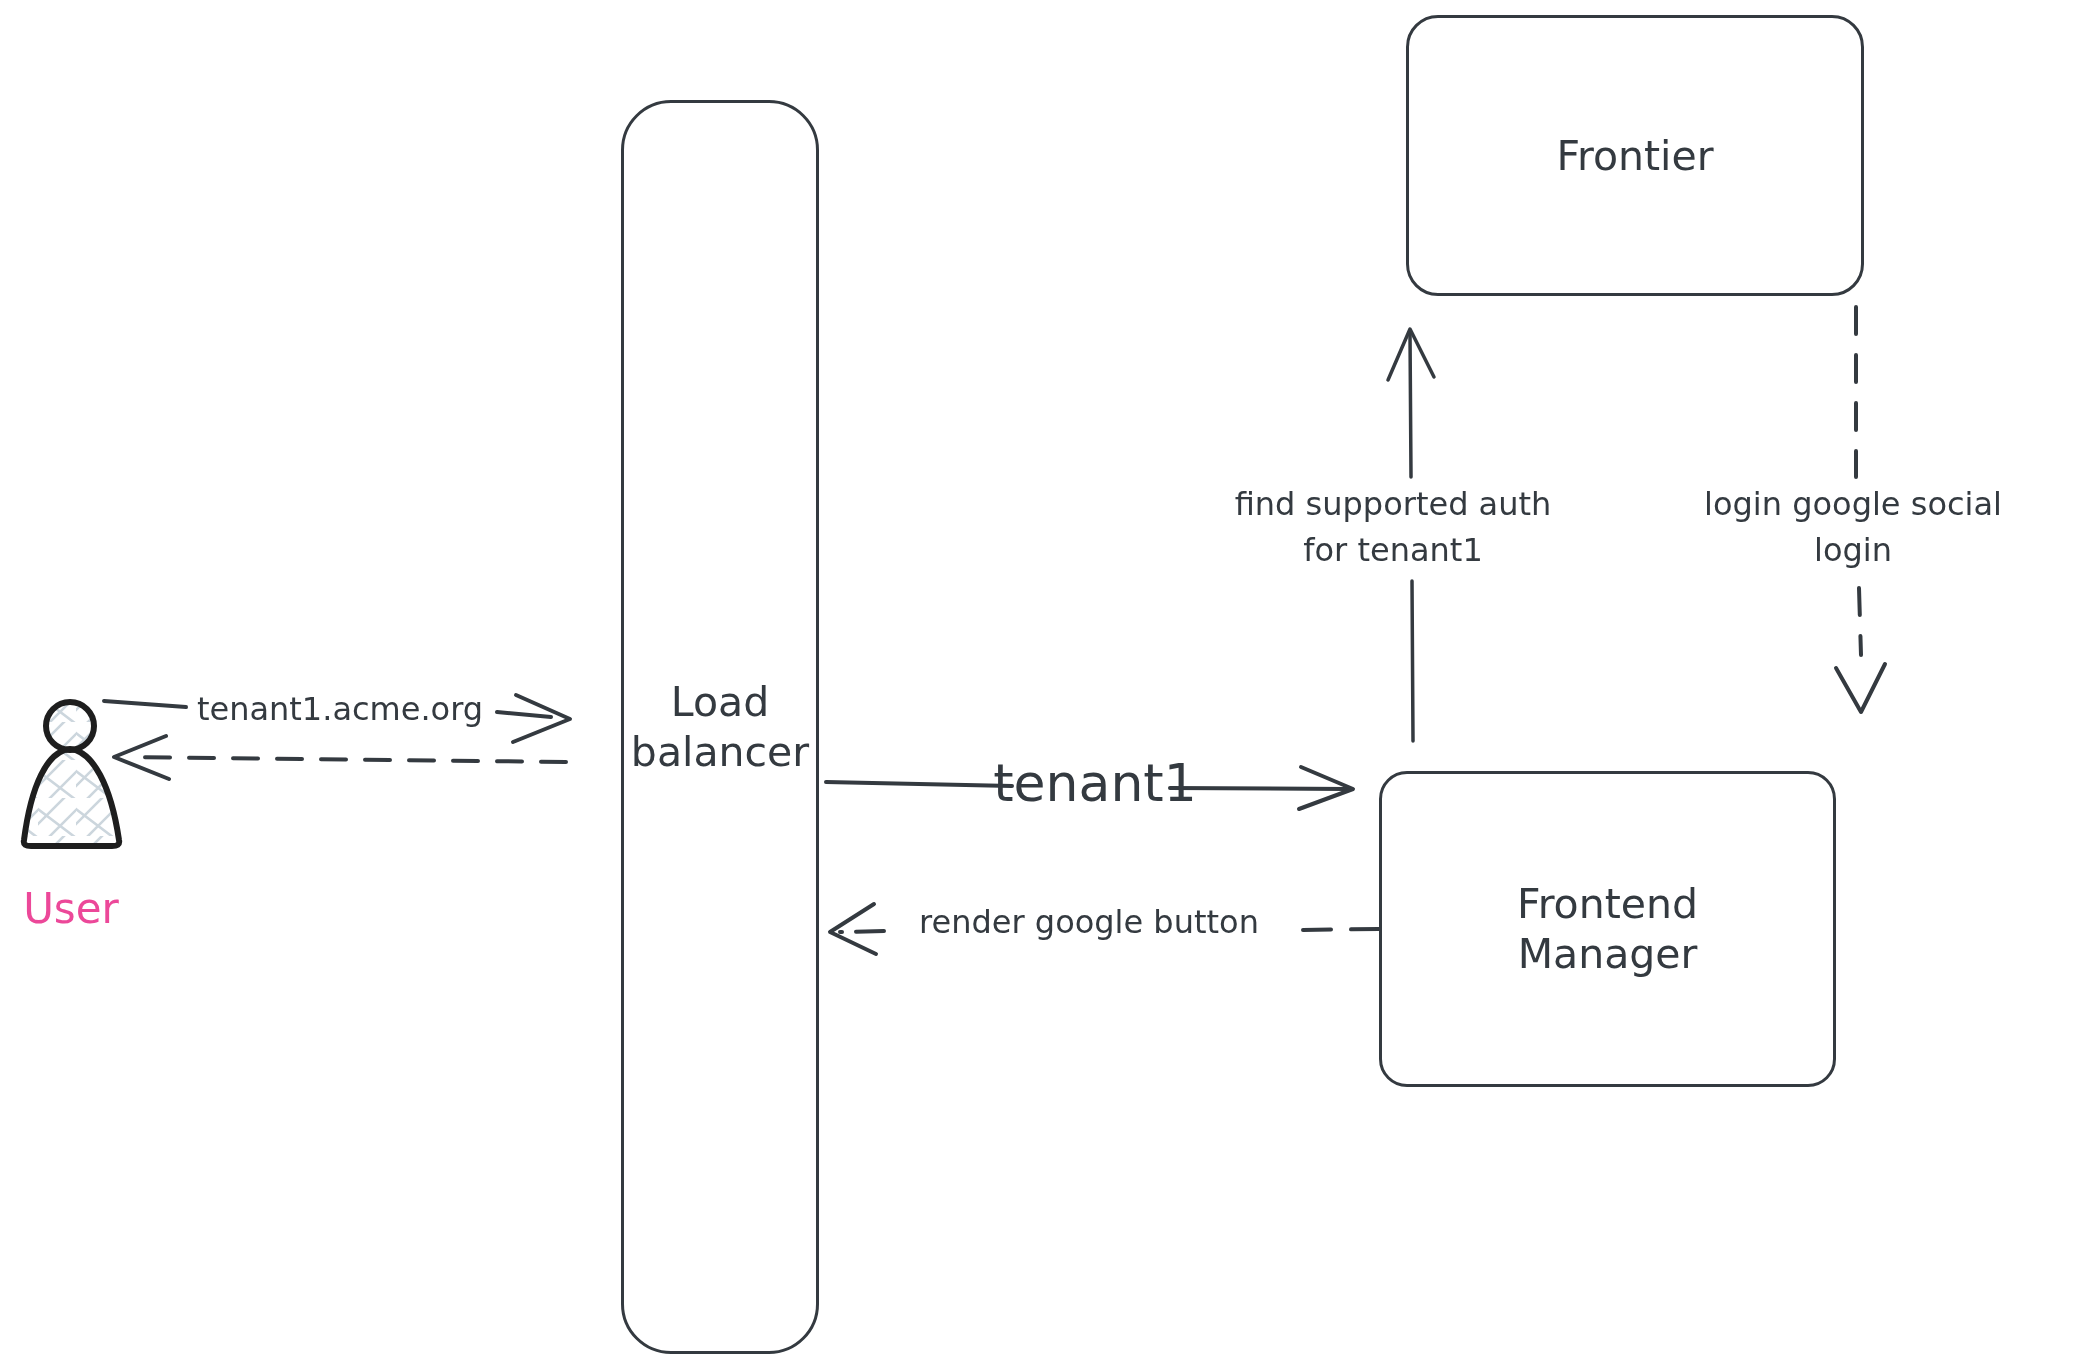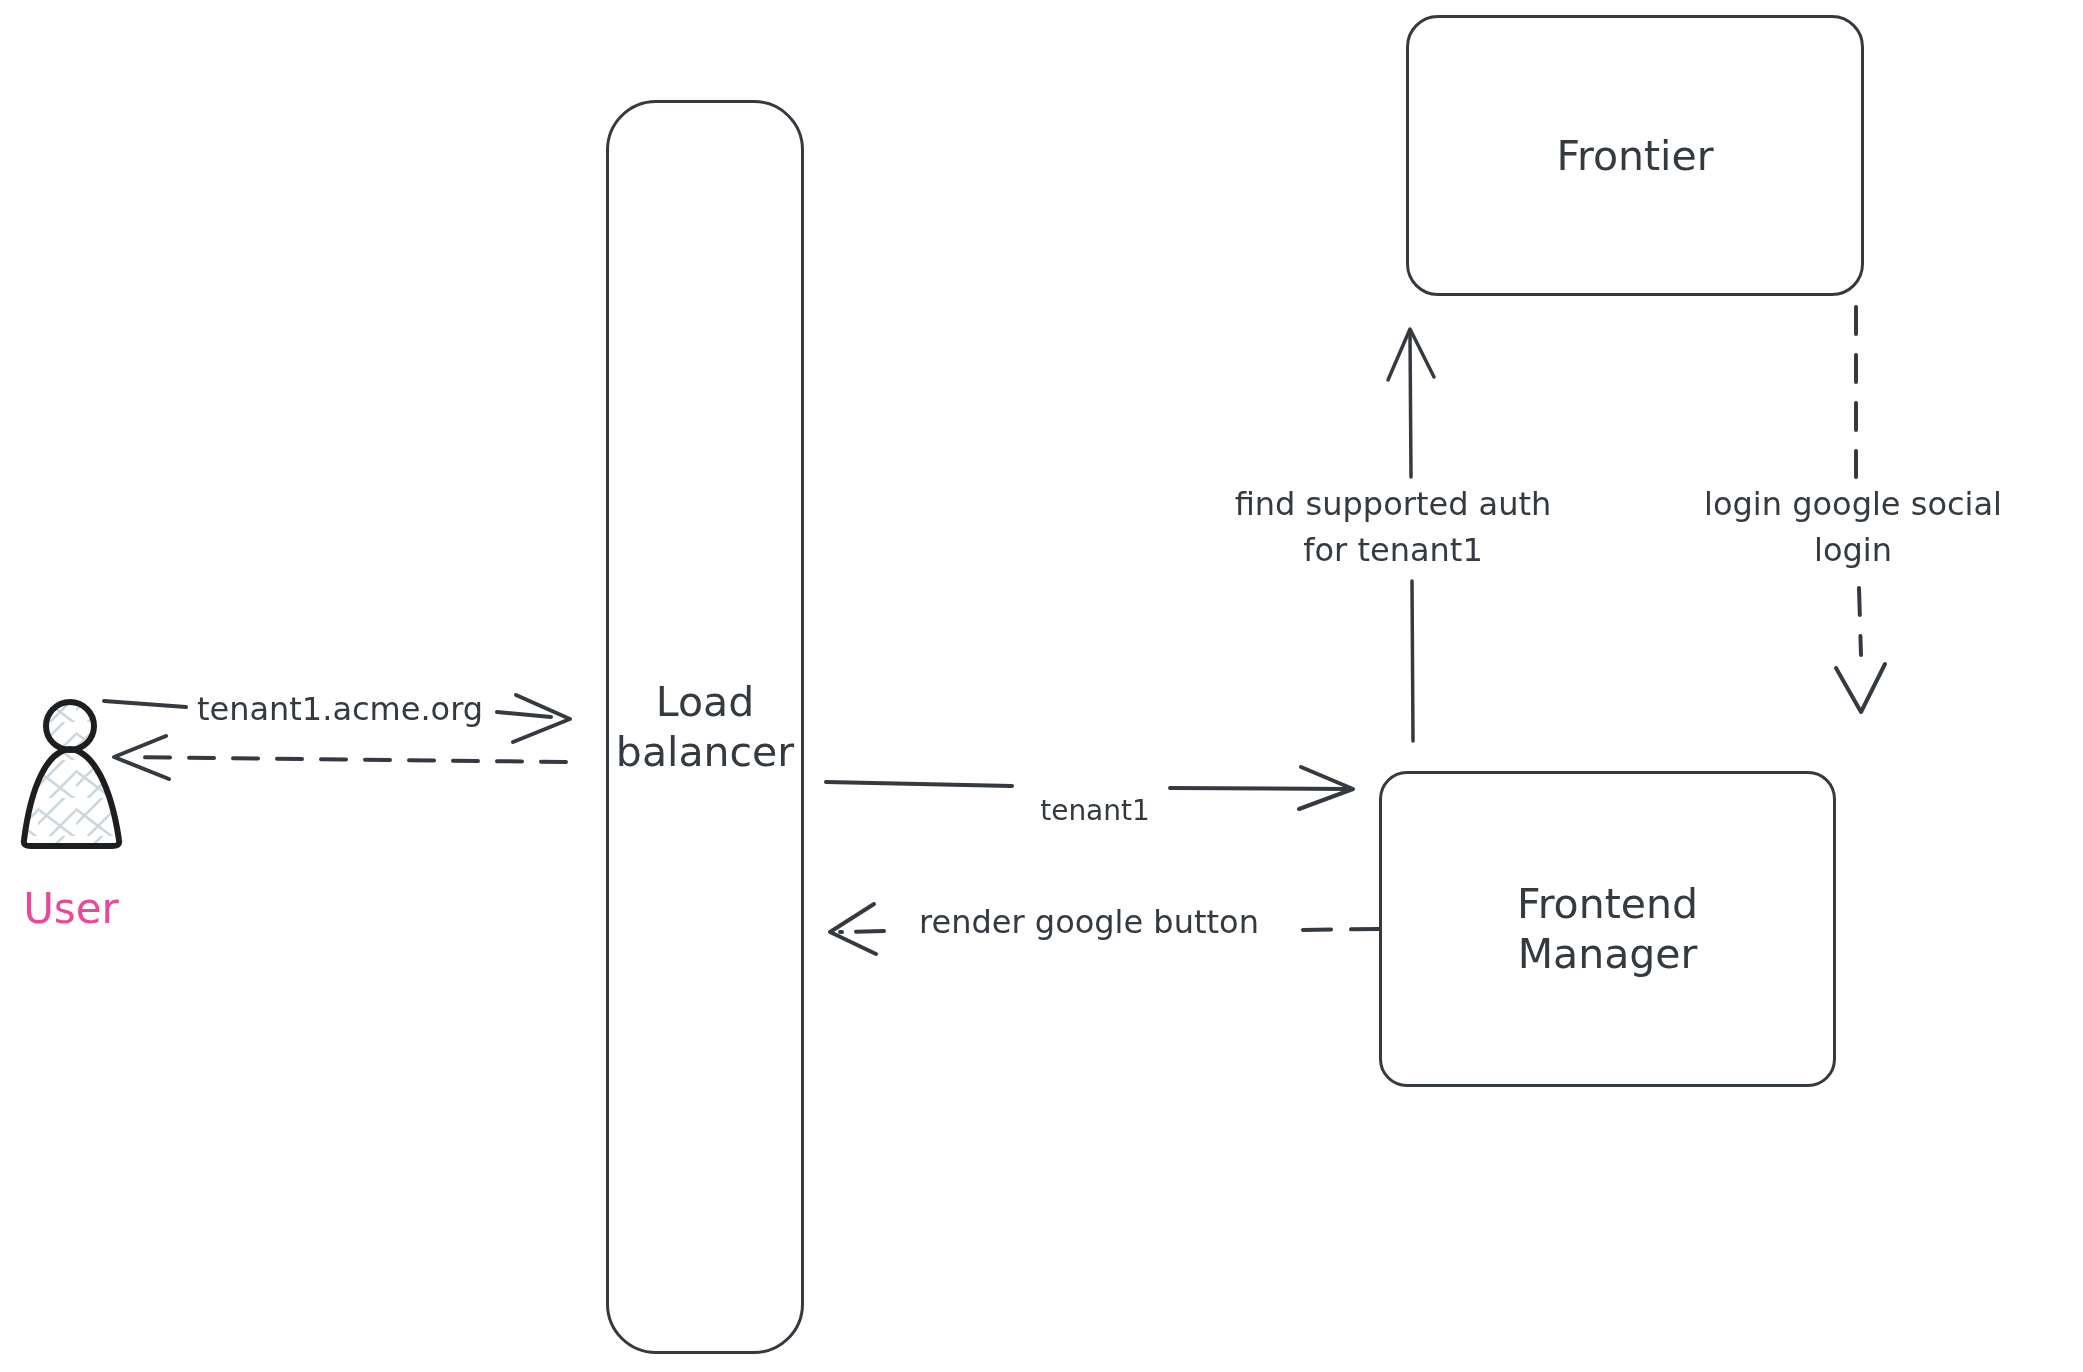--- a/index.html
+++ b/index.html
@@ -14,37 +14,37 @@
   #shapes{position:absolute;left:0;top:0;width:2083px;height:1372px;}
   .node{
     position:absolute;
     border:3.5px solid #343a40;
     background:#ffffff;
     display:flex;flex-direction:column;align-items:center;justify-content:center;
     text-align:center;
     box-sizing:border-box;
   }
   .node .nl{font-size:41px;line-height:50px;white-space:nowrap;}
-  #node-load-balancer{left:606px;top:100px;width:198px;height:1254px;border-radius:50px;}
+  #node-load-balancer{left:621px;top:100px;width:198px;height:1254px;border-radius:50px;}
   #node-frontier{left:1406px;top:15px;width:458px;height:281px;border-radius:32px;}
   #node-frontend-manager{left:1379px;top:771px;width:457px;height:316px;border-radius:28px;}
   .edge-label{
     position:absolute;
     font-size:32px;line-height:46px;
     text-align:center;
     white-space:nowrap;
     transform:translateX(-50%);
   }
   #label-user{
     position:absolute;left:71px;top:852px;
     transform:translateX(-50%);
     font-size:42px;color:#ec4899;white-space:nowrap;margin-top:32px;
   }
   #label-tenant1-acme{left:340px;top:686px;}
-  #label-tenant1{left:1095px;top:788px;font-size:28px;}
+  #label-tenant1{left:1095px;top:760px;font-size:52px;}
   #label-render-google{left:1089px;top:899px;}
   #label-find-auth{left:1393px;top:481px;}
   #label-return-google{left:1853px;top:481px;}
 </style>
 </head>
 <body>
 
 <div id="canvas">
 
   <svg id="shapes" viewBox="0 0 2083 1372" xmlns="http://www.w3.org/2000/svg">

